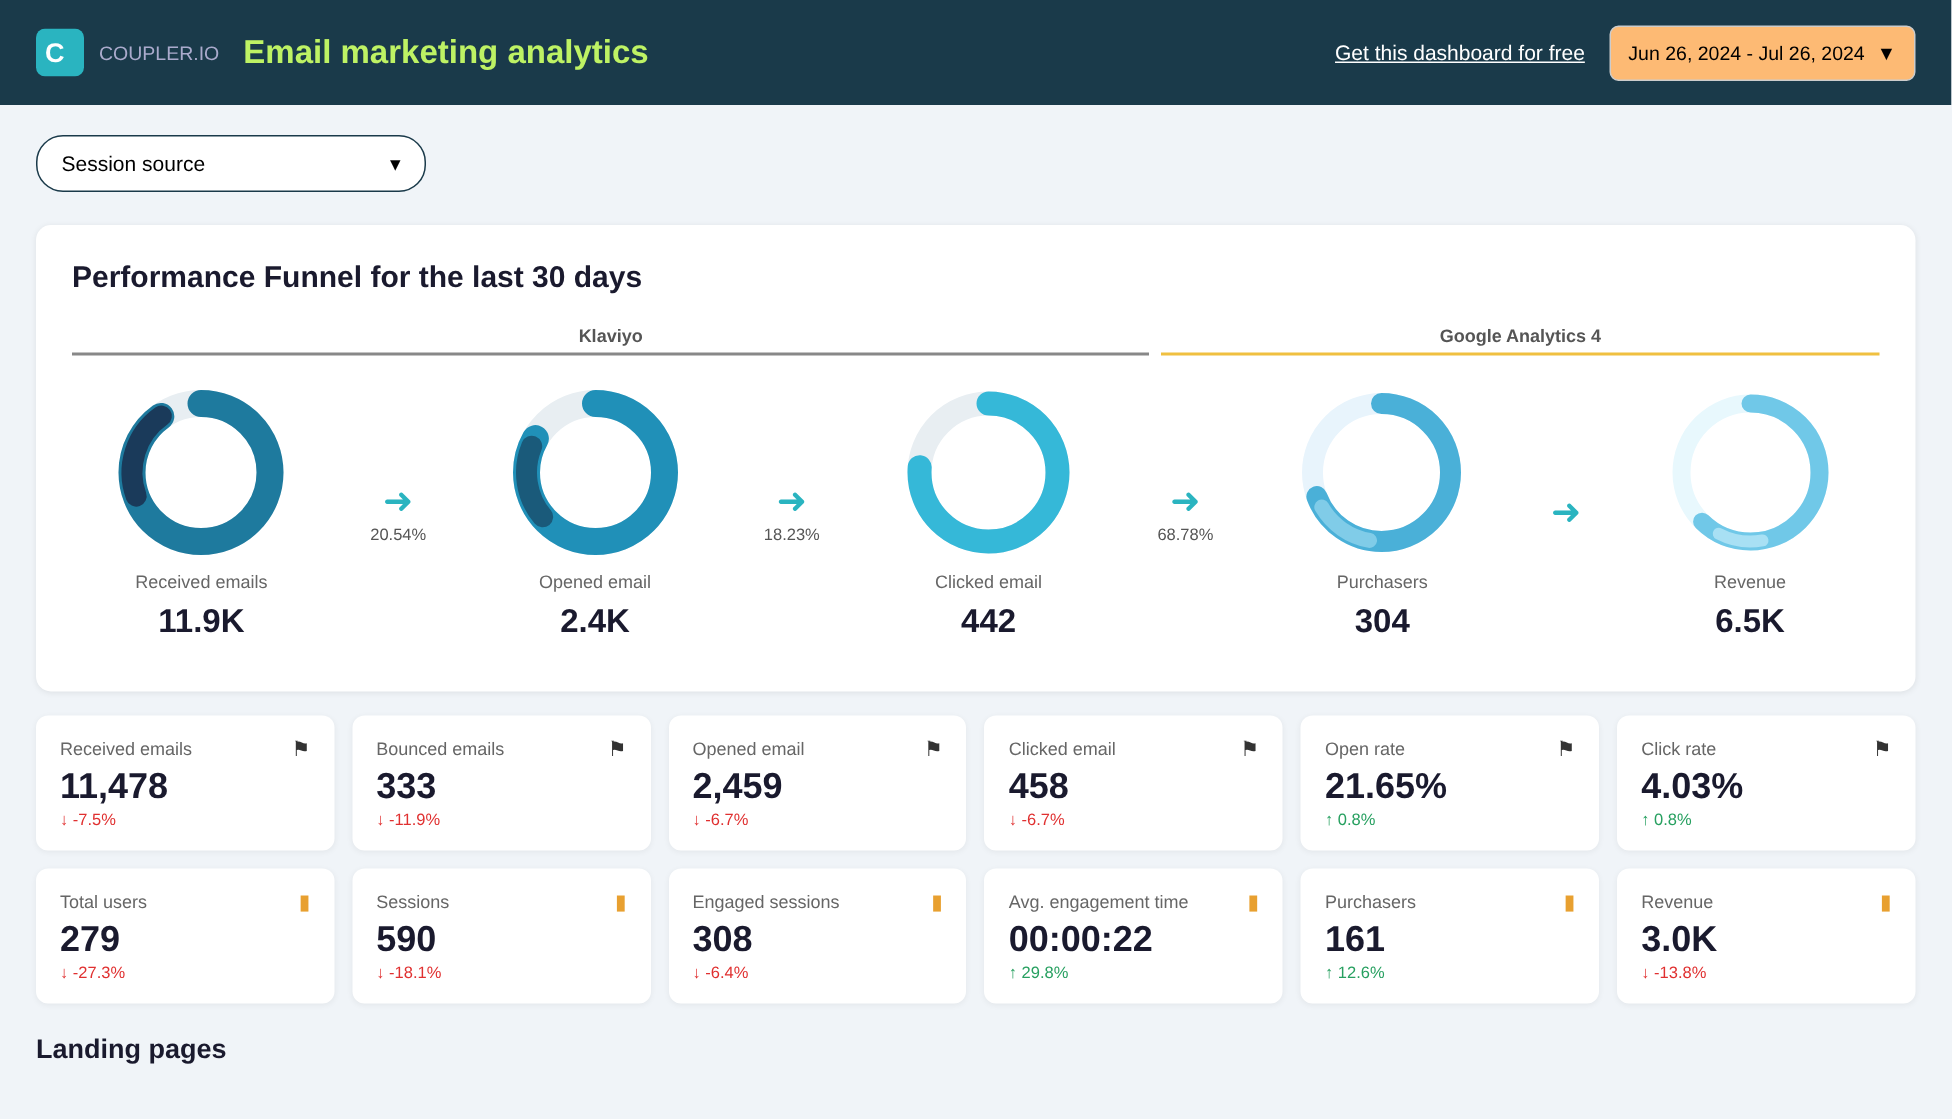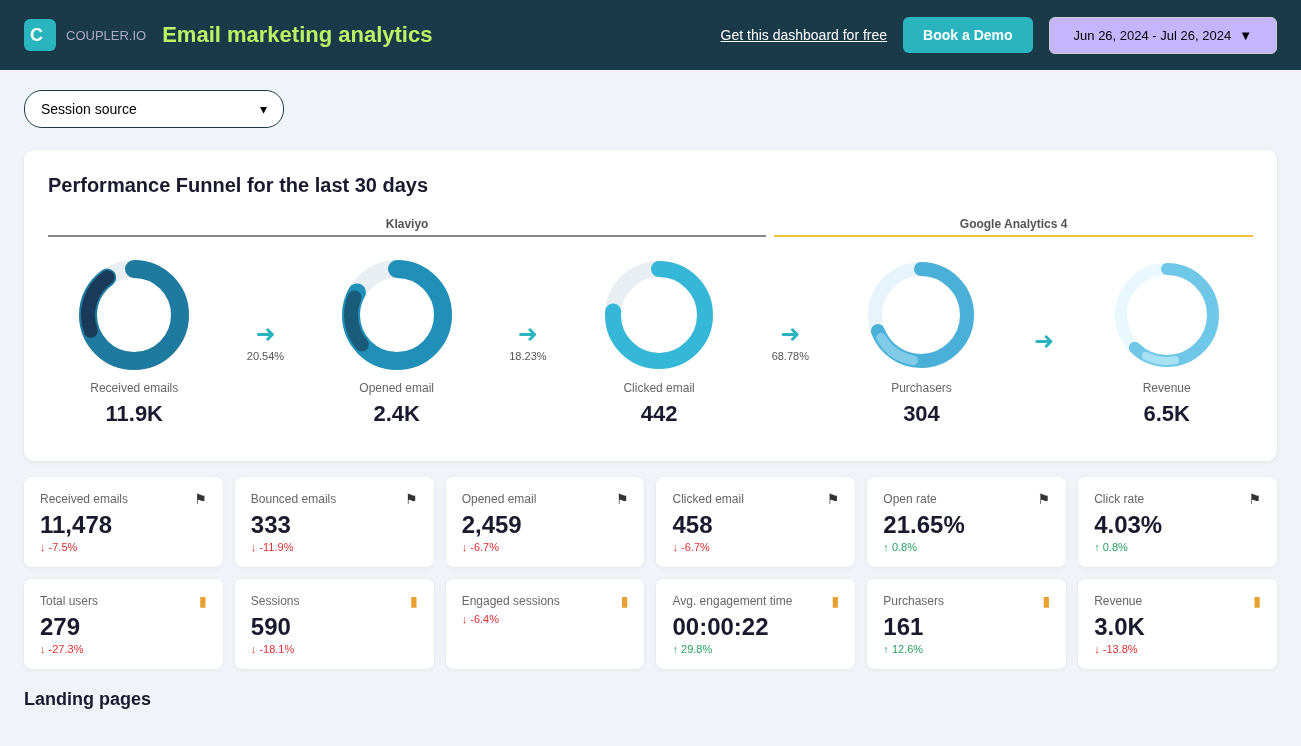--- a/index.html
+++ b/index.html
@@ -48,24 +48,24 @@
       color: white;
       border: none;
       border-radius: 6px;
       padding: 10px 20px;
       font-size: 14px;
       font-weight: 600;
       cursor: pointer;
       white-space: nowrap;
     }
     .date-range-btn {
-      background: #c4b5fd;
+      background: #fdba74;
       border: 1px solid #ccc;
       border-radius: 6px;
-      padding: 10px 24px;
+      padding: 10px 12px;
       font-size: 13px;
       cursor: pointer;
       display: flex;
       align-items: flex-start;
       gap: 8px;
       white-space: nowrap;
     }
 
     
     .content { padding: 20px 24px; }
@@ -220,21 +220,20 @@
 <header class="header">
   <div class="logo-area">
     <svg class="logo-icon" viewBox="0 0 32 32">
       <rect width="32" height="32" rx="6" fill="#2ab4c0"></rect>
       <text x="6" y="22" font-size="18" fill="white" font-weight="bold">C</text>
     </svg>
     <span class="logo-text">COUPLER.IO</span>
   </div>
   <h1 class="header-title">Email marketing analytics</h1>
   <a class="header-link">Get this dashboard for free</a>
-  <button class="book-demo-btn">Book a Demo</button>
   <button class="date-range-btn">
     <span>Jun 26, 2024 - Jul 26, 2024</span>
     <span>▼</span>
   </button>
 </header>
 
 <div class="content">
 
   <div class="session-source-select">
     <span>Session source</span>
@@ -388,20 +387,21 @@
         <span class="metric-icon" style="color:#e8a030">▮</span>
       </div>
       <div class="metric-value">590</div>
       <div class="metric-change negative">↓ -18.1%</div>
     </div>
       <div class="metric-card">
       <div class="metric-header">
         <span class="metric-label">Engaged sessions</span>
         <span class="metric-icon" style="color:#e8a030">▮</span>
       </div>
+      <div class="metric-value">308</div>
       <div class="metric-change negative">↓ -6.4%</div>
     </div>
       <div class="metric-card">
       <div class="metric-header">
         <span class="metric-label">Avg. engagement time</span>
         <span class="metric-icon" style="color:#e8a030">▮</span>
       </div>
       <div class="metric-value">00:00:22</div>
       <div class="metric-change positive">↑ 29.8%</div>
     </div>

